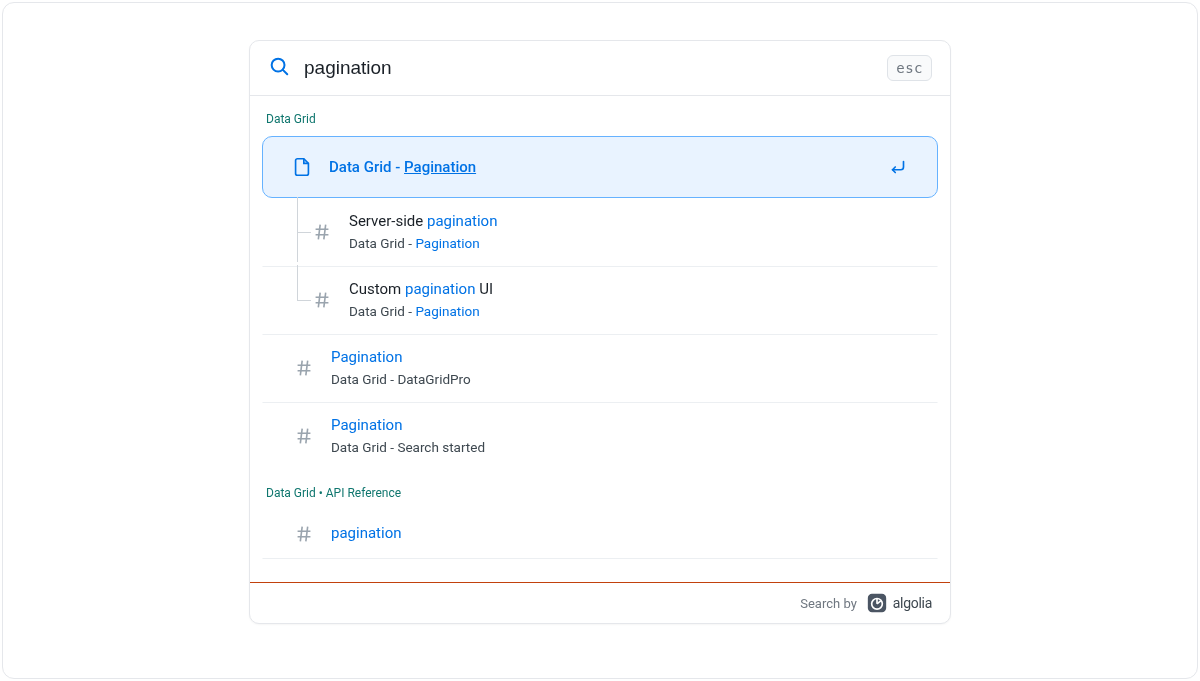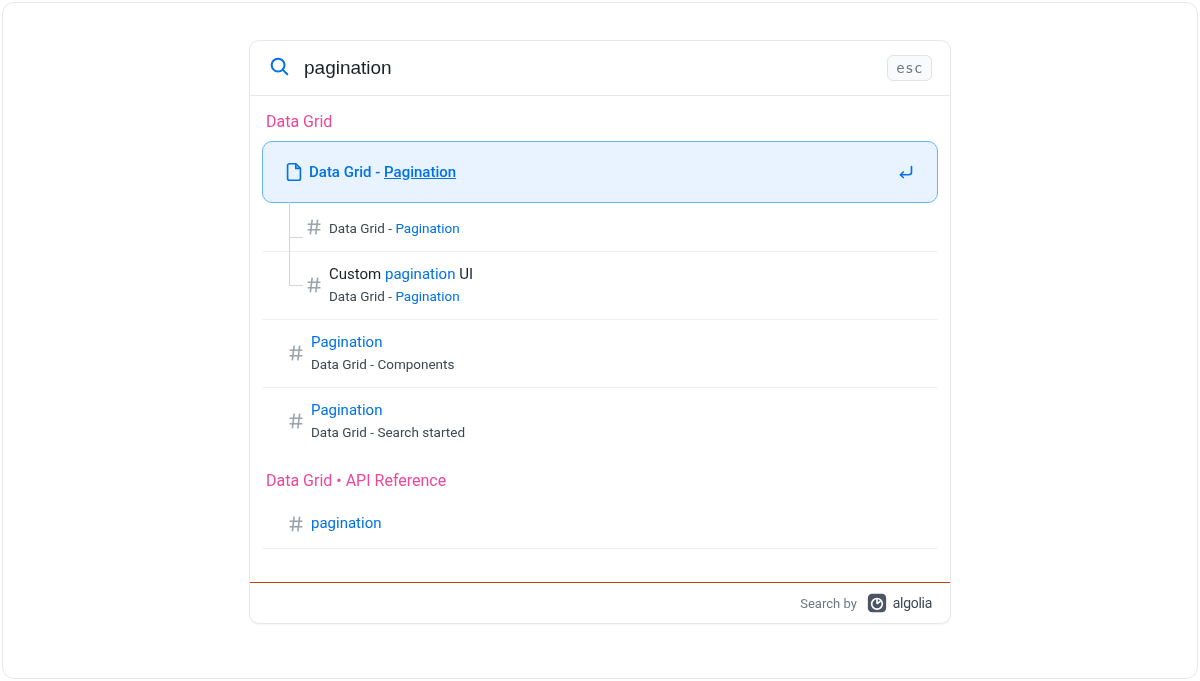--- a/index.html
+++ b/index.html
@@ -67,30 +67,30 @@
     height: 100%;
     overflow-y: auto;
     padding: 0 12px 10px 12px;
   }
   
   .results-scroll::-webkit-scrollbar { width: 8px; }
   .results-scroll::-webkit-scrollbar-thumb { background: #c7cbd1; border-radius: 4px; }
   .results-scroll::-webkit-scrollbar-track { background: transparent; }
 
   .section-label {
-    font-size: 16px;
-    color: #ec4899;
+    font-size: 12px;
+    color: #0f766e;
     font-weight: 400;
     padding: 16px 4px 10px 4px;
   }
   .hit {
     display: flex;
     align-items: center;
-    gap: 4px;
-    padding: 12px 20px;
+    gap: 16px;
+    padding: 12px 28px;
     border-radius: 10px;
     border: 1px solid transparent;
     cursor: pointer;
   }
   .hit + .hit { border-top: 1px solid #eceff2; border-top-left-radius: 0; border-top-right-radius: 0; }
   .hit.selected {
     background: #e9f3ff;
     border: 1px solid #66b2ff;
     border-radius: 10px;
     height: 62px;
@@ -213,20 +213,21 @@
           <span class="tree-wrap">
             <span class="tree-line mid"></span>
             <span class="hash-icon"><svg viewBox="0 0 24 24" fill="none" stroke="currentColor" stroke-width="1.7">
                 <line x1="5" y1="9" x2="19" y2="9"></line>
                 <line x1="5" y1="15" x2="19" y2="15"></line>
                 <line x1="10" y1="4" x2="8" y2="20"></line>
                 <line x1="16" y1="4" x2="14" y2="20"></line>
               </svg></span>
           </span>
           <div class="hit-main">
+            <div class="hit-title">Server-side <span class="hl">pagination</span></div>
             <div class="hit-sub">Data Grid - <span class="hl">Pagination</span></div>
           </div>
         </div>
         <div class="hit">
           <span class="tree-wrap">
             <span class="tree-line last"></span>
             <span class="hash-icon"><svg viewBox="0 0 24 24" fill="none" stroke="currentColor" stroke-width="1.7">
                 <line x1="5" y1="9" x2="19" y2="9"></line>
                 <line x1="5" y1="15" x2="19" y2="15"></line>
                 <line x1="10" y1="4" x2="8" y2="20"></line>
@@ -240,21 +241,21 @@
         </div>
         <div class="hit">
           <span class="hash-icon" style="margin-left: 2px;"><svg viewBox="0 0 24 24" fill="none" stroke="currentColor" stroke-width="1.7">
               <line x1="5" y1="9" x2="19" y2="9"></line>
               <line x1="5" y1="15" x2="19" y2="15"></line>
               <line x1="10" y1="4" x2="8" y2="20"></line>
               <line x1="16" y1="4" x2="14" y2="20"></line>
             </svg></span>
           <div class="hit-main">
             <div class="hit-title"><span class="hl">Pagination</span></div>
-            <div class="hit-sub">Data Grid - Components</div>
+            <div class="hit-sub">Data Grid - DataGridPro</div>
           </div>
         </div>
         <div class="hit">
           <span class="hash-icon" style="margin-left: 2px;"><svg viewBox="0 0 24 24" fill="none" stroke="currentColor" stroke-width="1.7">
               <line x1="5" y1="9" x2="19" y2="9"></line>
               <line x1="5" y1="15" x2="19" y2="15"></line>
               <line x1="10" y1="4" x2="8" y2="20"></line>
               <line x1="16" y1="4" x2="14" y2="20"></line>
             </svg></span>
           <div class="hit-main">

